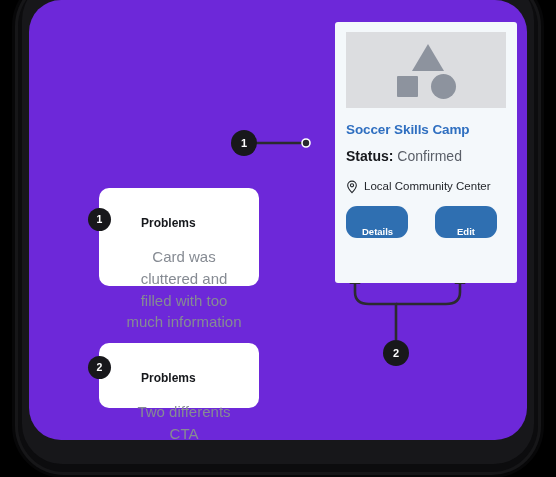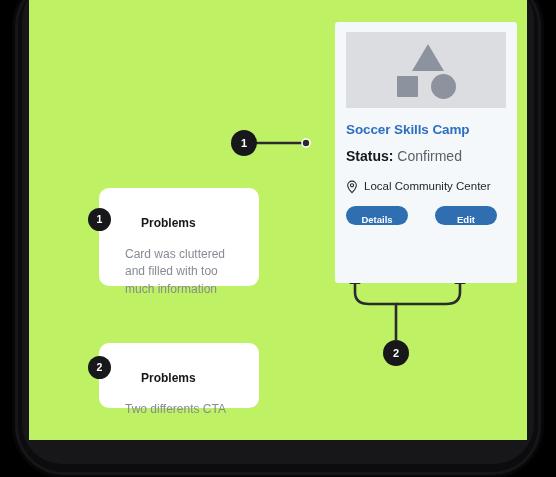--- a/index.html
+++ b/index.html
@@ -43,22 +43,23 @@
     background: #17171a;
   }
 
   
   .screen {
     position: absolute;
     left: 29px;
     top: 0px;
     width: 498px;
     height: 440px;
-    background: #bef264;
+    background: #6d28d9;
     overflow: hidden;
+    border-radius: 32px;
   }
 
   
   .booking-card {
     position: absolute;
     left: 306px;
     top: 22px;
     width: 182px;
     height: 261px;
     background: #f4f8fb;
@@ -141,21 +142,21 @@
     background: #2f6fb1;
     color: #ffffff;
     font-family: "Liberation Sans", sans-serif;
     font-size: 9.5px;
     font-weight: bold;
     border-radius: 11px;
     width: 62px;
     height: 19px;
     line-height: 19px;
     text-align: center;
-    padding: 4px;
+    padding: 16px;
     cursor: pointer;
   }
 
   
   .problem-card {
     position: absolute;
     background: #ffffff;
     border-radius: 10px;
     box-sizing: border-box;
     padding: 12px 16px 14px 26px;
@@ -164,23 +165,24 @@
   #problem-card-2 { left: 70px; top: 343px; width: 160px; height: 65px; }
 
   .problem-title {
     font-size: 12px;
     font-weight: bold;
     color: #16181c;
     margin: 16px;
   }
   .problem-body {
     margin: 7px 0 0 0;
-    font-size: 12px;
+    font-size: 15px;
     line-height: 1.45;
     color: #868b93;
+    text-align: center;
   }
 
   .badge {
     position: absolute;
     width: 23px;
     height: 23px;
     border-radius: 50%;
     background: #18181b;
     color: #ffffff;
     font-size: 10.5px;

